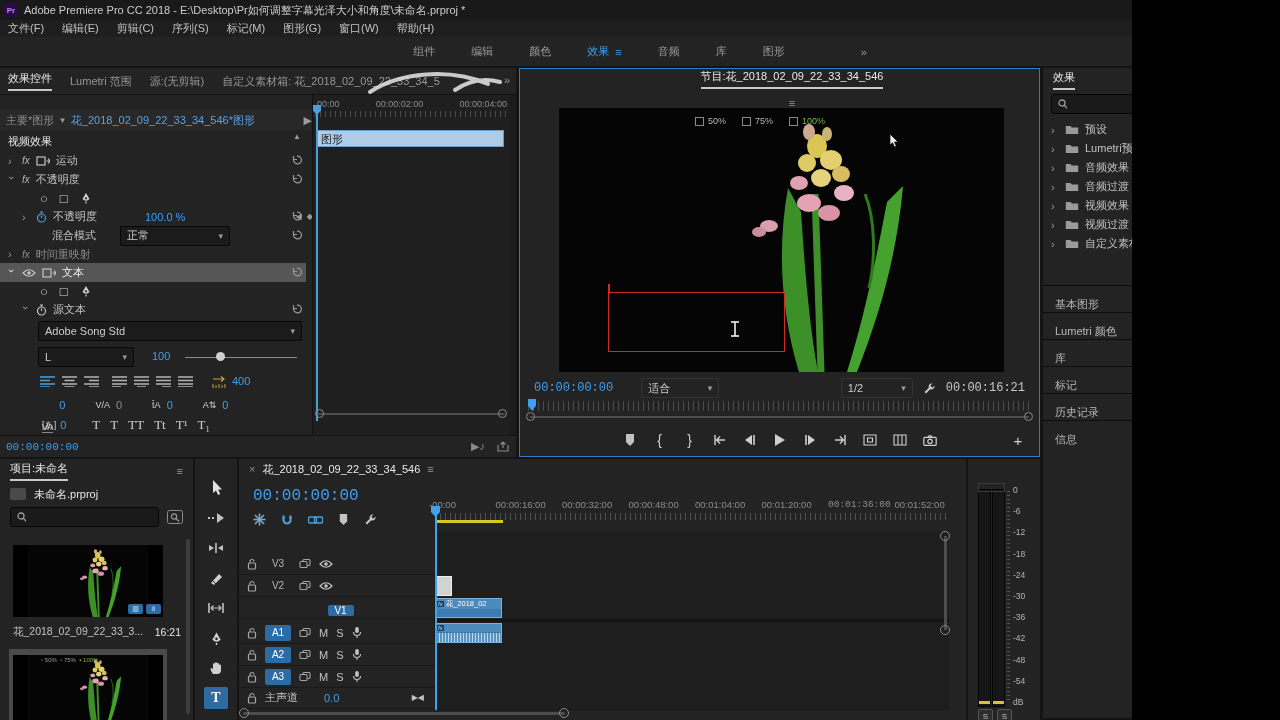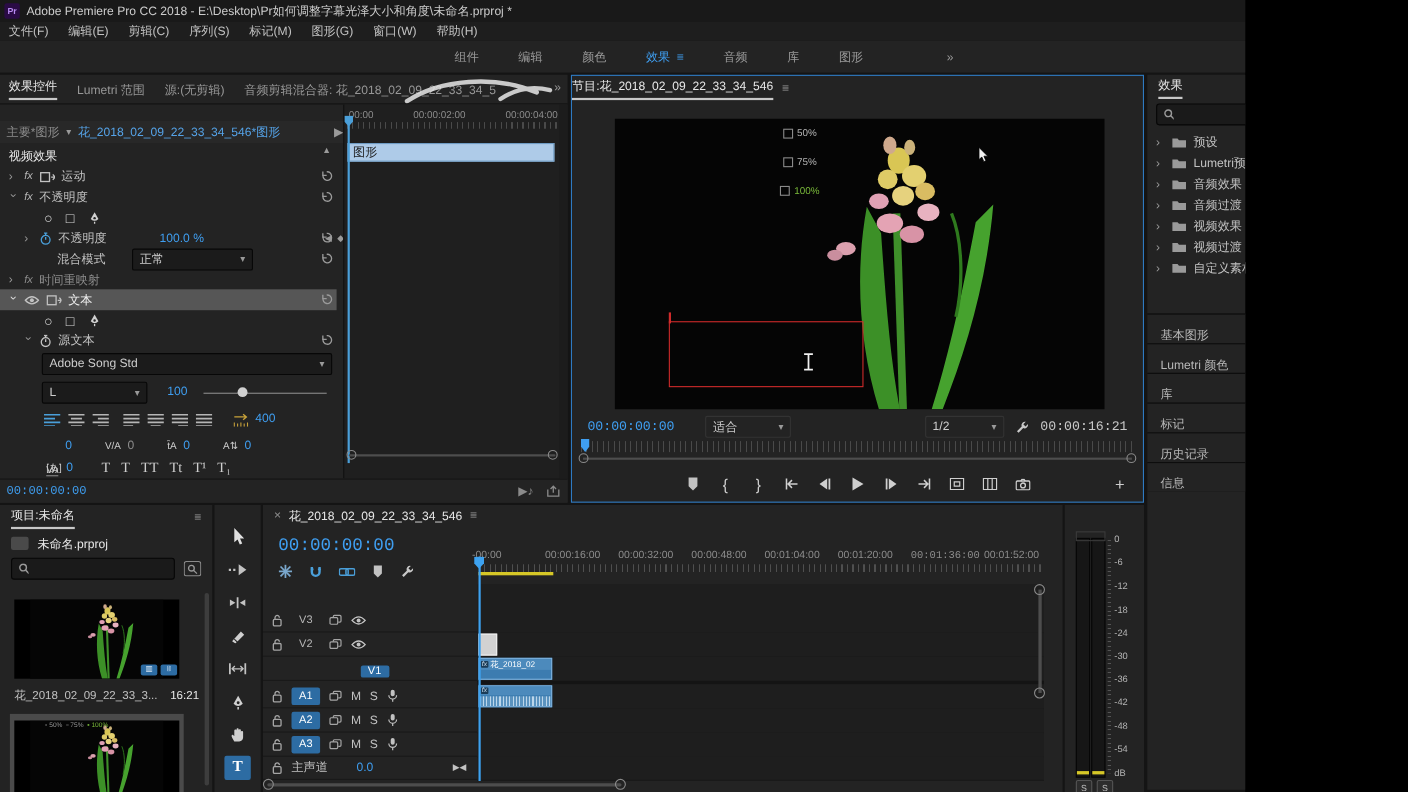--- a/index.html
+++ b/index.html
@@ -213,21 +213,21 @@
       </div>
     <span style="margin-left:40px;color:#9a9a9a;">»</span>
   </div>
 
   <div id="ec" class="panel">
     <div class="row" style="height:26px;padding-left:8px;overflow:hidden;">
 
     <span class="ptab active">效果控件</span>
         <span class="ptab">Lumetri 范围</span>
         <span class="ptab">源:(无剪辑)</span>
-        <span class="ptab">音频剪辑混合器: 花_2018_02_09_22_33_34_5</span>
+        <span class="ptab">自定义素材箱: 花_2018_02_09_22_33_34_5</span>
       </div>
     <span class="ab" style="right:6px;top:6px;color:#9a9a9a;">»</span>
 
     <svg class="ab" style="left:360px;top:0px;" width="150" height="30">
       <path d="M10 24 C40 4 90 0 128 16 M95 22 C110 12 125 10 140 14" stroke="#e8e8e8" stroke-width="4" fill="none" opacity="0.85" stroke-linecap="round"></path>
     </svg>
     <div class="ab" style="left:0;top:26px;width:516px;height:1px;background:#121212;"></div>
 
     <div class="ec-row" style="top:42px;height:20px;padding-left:6px;background:#282828;width:306px;">
       <span class="dim">主要*图形</span>
@@ -487,30 +487,30 @@
         <span>▶♪</span>
         <svg width="13" height="11">
             <path d="M1 4 V10 H11 V4 M3.5 3.5 L6 1 L8.5 3.5 M6 1 V7" stroke="#8a8a8a" fill="none" stroke-width="1.2"></path>
           </svg>
       </span>
     </div>
     <div class="ab" style="right:0;top:27px;width:7px;height:340px;background:#1c1c1c;"></div>
   </div>
 
   <div id="pm" class="panel">
-    <div class="row" style="height:24px;padding-left:0;gap:8px;">
+    <div class="row" style="height:24px;padding-left:25px;gap:8px;flex-direction:column;">
       <span class="ptab active" style="margin:0;">节目:花_2018_02_09_22_33_34_546</span>
       <span style="color:#9a9a9a;">≡</span>
     </div>
     <div id="video">
       <svg width="445" height="264" viewBox="0 0 445 264">
           <use href="#flower"></use>
         </svg>
 
-      <div class="ab row" style="left:150px;top:8px;gap:16px;font-size:9px;color:#b5b5b5;flex-direction:column;">
+      <div class="ab row" style="left:136px;top:8px;gap:16px;font-size:9px;color:#b5b5b5;">
 
           <span class="row" style="gap:4px;">
             <span class="ovl-sq" style="display:inline-block;width:7px;height:7px;border:1px solid #8a8a8a;"></span>
             <span>50%</span>
           </span>
 
           <span class="row" style="gap:4px;">
             <span class="ovl-sq" style="display:inline-block;width:7px;height:7px;border:1px solid #8a8a8a;"></span>
             <span>75%</span>
           </span>

